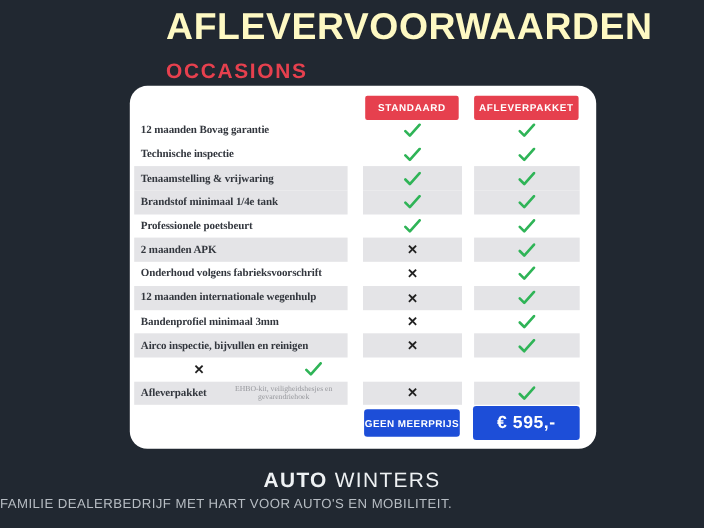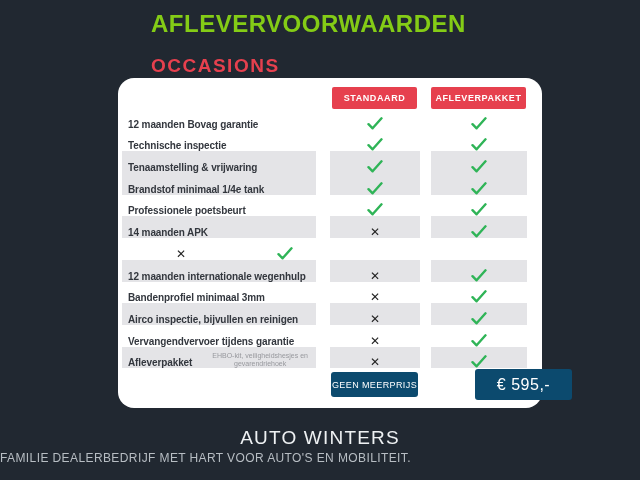--- a/index.html
+++ b/index.html
@@ -3,57 +3,57 @@
 <meta charset="utf-8">
 <style>
   html,body{margin:0;padding:0;background:#212831;}
   .page{
     position:relative;width:640px;height:480px;overflow:hidden;
     background:#212831;
     font-family:"Liberation Sans","DejaVu Sans",sans-serif;
   }
   
   .hdr{position:absolute;left:151px;top:9px;}
-  .title{color:#84cc16;font-size:24px;font-weight:bold;letter-spacing:0.5px;line-height:30px;}
+  .title{color:#fef9c3;font-size:34px;font-weight:bold;letter-spacing:0.5px;line-height:30px;}
   .subtitle{color:#e6404e;font-size:19px;font-weight:bold;letter-spacing:1.5px;line-height:22px;margin-top:16px;}
   
   .panel{position:absolute;left:118px;top:78px;width:424px;height:330px;background:#ffffff;border-radius:16px;}
   .colbtn{
     position:absolute;top:9px;height:22px;background:#e6404e;color:#ffffff;
     font-size:9px;font-weight:bold;letter-spacing:0.6px;border-radius:2px;
     display:flex;align-items:center;justify-content:center;
   }
   .colbtn.standaard{left:214px;width:85px;}
   .colbtn.afleverpakket{left:313px;width:95px;}
   
   .rows{position:absolute;left:4px;top:30px;width:405px;}
   .row{display:flex;height:21.7px;}
-  .cell{display:flex;align-items:flex-end;}
+  .cell{display:flex;align-items:center;font-family:Liberation Serif, serif;}
   .cell-label{width:194px;padding-left:6px;box-sizing:border-box;
     font-size:10px;font-weight:bold;color:#33373e;letter-spacing:-0.1px;white-space:nowrap;}
   .gap1{width:14px;}
   .gap2{width:11px;}
   .cell-mark1{width:90px;justify-content:center;}
   .cell-mark2{width:96px;justify-content:center;}
   .row.shade .cell{background:#e4e4e7;}
   .note{display:inline-block;width:122px;margin-left:12px;text-align:center;
     font-size:7px;line-height:8px;font-weight:normal;color:#97989d;white-space:normal;letter-spacing:0;}
   .cross{font-size:12px;color:#1f1f1f;font-weight:bold;line-height:1;}
   .checksvg{display:block;}
   
   .pricebtn{
-    position:absolute;background:#0c4a6e;color:#ffffff;border-radius:3px;
-    display:flex;align-items:center;justify-content:center;font-weight:normal;
+    position:absolute;background:#1d4ed8;color:#ffffff;border-radius:3px;
+    display:flex;align-items:center;justify-content:center;font-weight:bold;
   }
   .pricebtn.standaard{left:213px;top:294px;width:87px;height:25px;font-size:9px;letter-spacing:0.4px;}
-  .pricebtn.afleverpakket{left:312px;top:291px;width:97px;height:31px;font-size:16px;letter-spacing:0.5px;margin-left:45px;}
+  .pricebtn.afleverpakket{left:312px;top:291px;width:97px;height:31px;font-size:16px;letter-spacing:0.5px;}
   
   .brand{position:absolute;left:0;top:427px;width:640px;text-align:center;
     color:#eef1f3;font-size:19px;letter-spacing:1.2px;}
-  .brand .light{font-weight:normal;}
+  .brand .light{font-weight:bold;}
   .brand .bold{font-weight:normal;}
   .tagline{position:absolute;left:0;top:451px;width:640px;text-align:left;
     color:#b7bdc3;font-size:12px;letter-spacing:0.4px;}
 </style>
 </head>
 <body>
 
 <div class="page">
 
   <div class="hdr">
@@ -166,36 +166,39 @@
           <div class="cell cell-mark2">
             <span>
               <svg class="checksvg" width="16" height="13" viewBox="0 0 16 13">
                 <path d="M1.5 7.2 L5.6 11.3 L14.5 1.3" fill="none" stroke="#2fb457" stroke-width="2.4" stroke-linecap="round" stroke-linejoin="round"></path>
               </svg>
             </span>
           </div>
         </div>
         <div class="row shade">
           <div class="cell cell-label">
-            <span>14 maanden APK</span>
-          </div>
-          <div class="gap1"></div>
-          <div class="cell cell-mark1">
-            <span class="cross">✕</span>
-          </div>
-          <div class="gap2"></div>
-          <div class="cell cell-mark2">
-            <span>
-              <svg class="checksvg" width="16" height="13" viewBox="0 0 16 13">
-                <path d="M1.5 7.2 L5.6 11.3 L14.5 1.3" fill="none" stroke="#2fb457" stroke-width="2.4" stroke-linecap="round" stroke-linejoin="round"></path>
-              </svg>
-            </span>
-          </div>
-        </div>
-        <div class="row">
+            <span>2 maanden APK</span>
+          </div>
+          <div class="gap1"></div>
+          <div class="cell cell-mark1">
+            <span class="cross">✕</span>
+          </div>
+          <div class="gap2"></div>
+          <div class="cell cell-mark2">
+            <span>
+              <svg class="checksvg" width="16" height="13" viewBox="0 0 16 13">
+                <path d="M1.5 7.2 L5.6 11.3 L14.5 1.3" fill="none" stroke="#2fb457" stroke-width="2.4" stroke-linecap="round" stroke-linejoin="round"></path>
+              </svg>
+            </span>
+          </div>
+        </div>
+        <div class="row">
+          <div class="cell cell-label">
+            <span>Onderhoud volgens fabrieksvoorschrift</span>
+          </div>
           <div class="gap1"></div>
           <div class="cell cell-mark1">
             <span class="cross">✕</span>
           </div>
           <div class="gap2"></div>
           <div class="cell cell-mark2">
             <span>
               <svg class="checksvg" width="16" height="13" viewBox="0 0 16 13">
                 <path d="M1.5 7.2 L5.6 11.3 L14.5 1.3" fill="none" stroke="#2fb457" stroke-width="2.4" stroke-linecap="round" stroke-linejoin="round"></path>
               </svg>
@@ -247,23 +250,20 @@
           <div class="gap2"></div>
           <div class="cell cell-mark2">
             <span>
               <svg class="checksvg" width="16" height="13" viewBox="0 0 16 13">
                 <path d="M1.5 7.2 L5.6 11.3 L14.5 1.3" fill="none" stroke="#2fb457" stroke-width="2.4" stroke-linecap="round" stroke-linejoin="round"></path>
               </svg>
             </span>
           </div>
         </div>
         <div class="row">
-          <div class="cell cell-label">
-            <span>Vervangendvervoer tijdens garantie</span>
-          </div>
           <div class="gap1"></div>
           <div class="cell cell-mark1">
             <span class="cross">✕</span>
           </div>
           <div class="gap2"></div>
           <div class="cell cell-mark2">
             <span>
               <svg class="checksvg" width="16" height="13" viewBox="0 0 16 13">
                 <path d="M1.5 7.2 L5.6 11.3 L14.5 1.3" fill="none" stroke="#2fb457" stroke-width="2.4" stroke-linecap="round" stroke-linejoin="round"></path>
               </svg>

